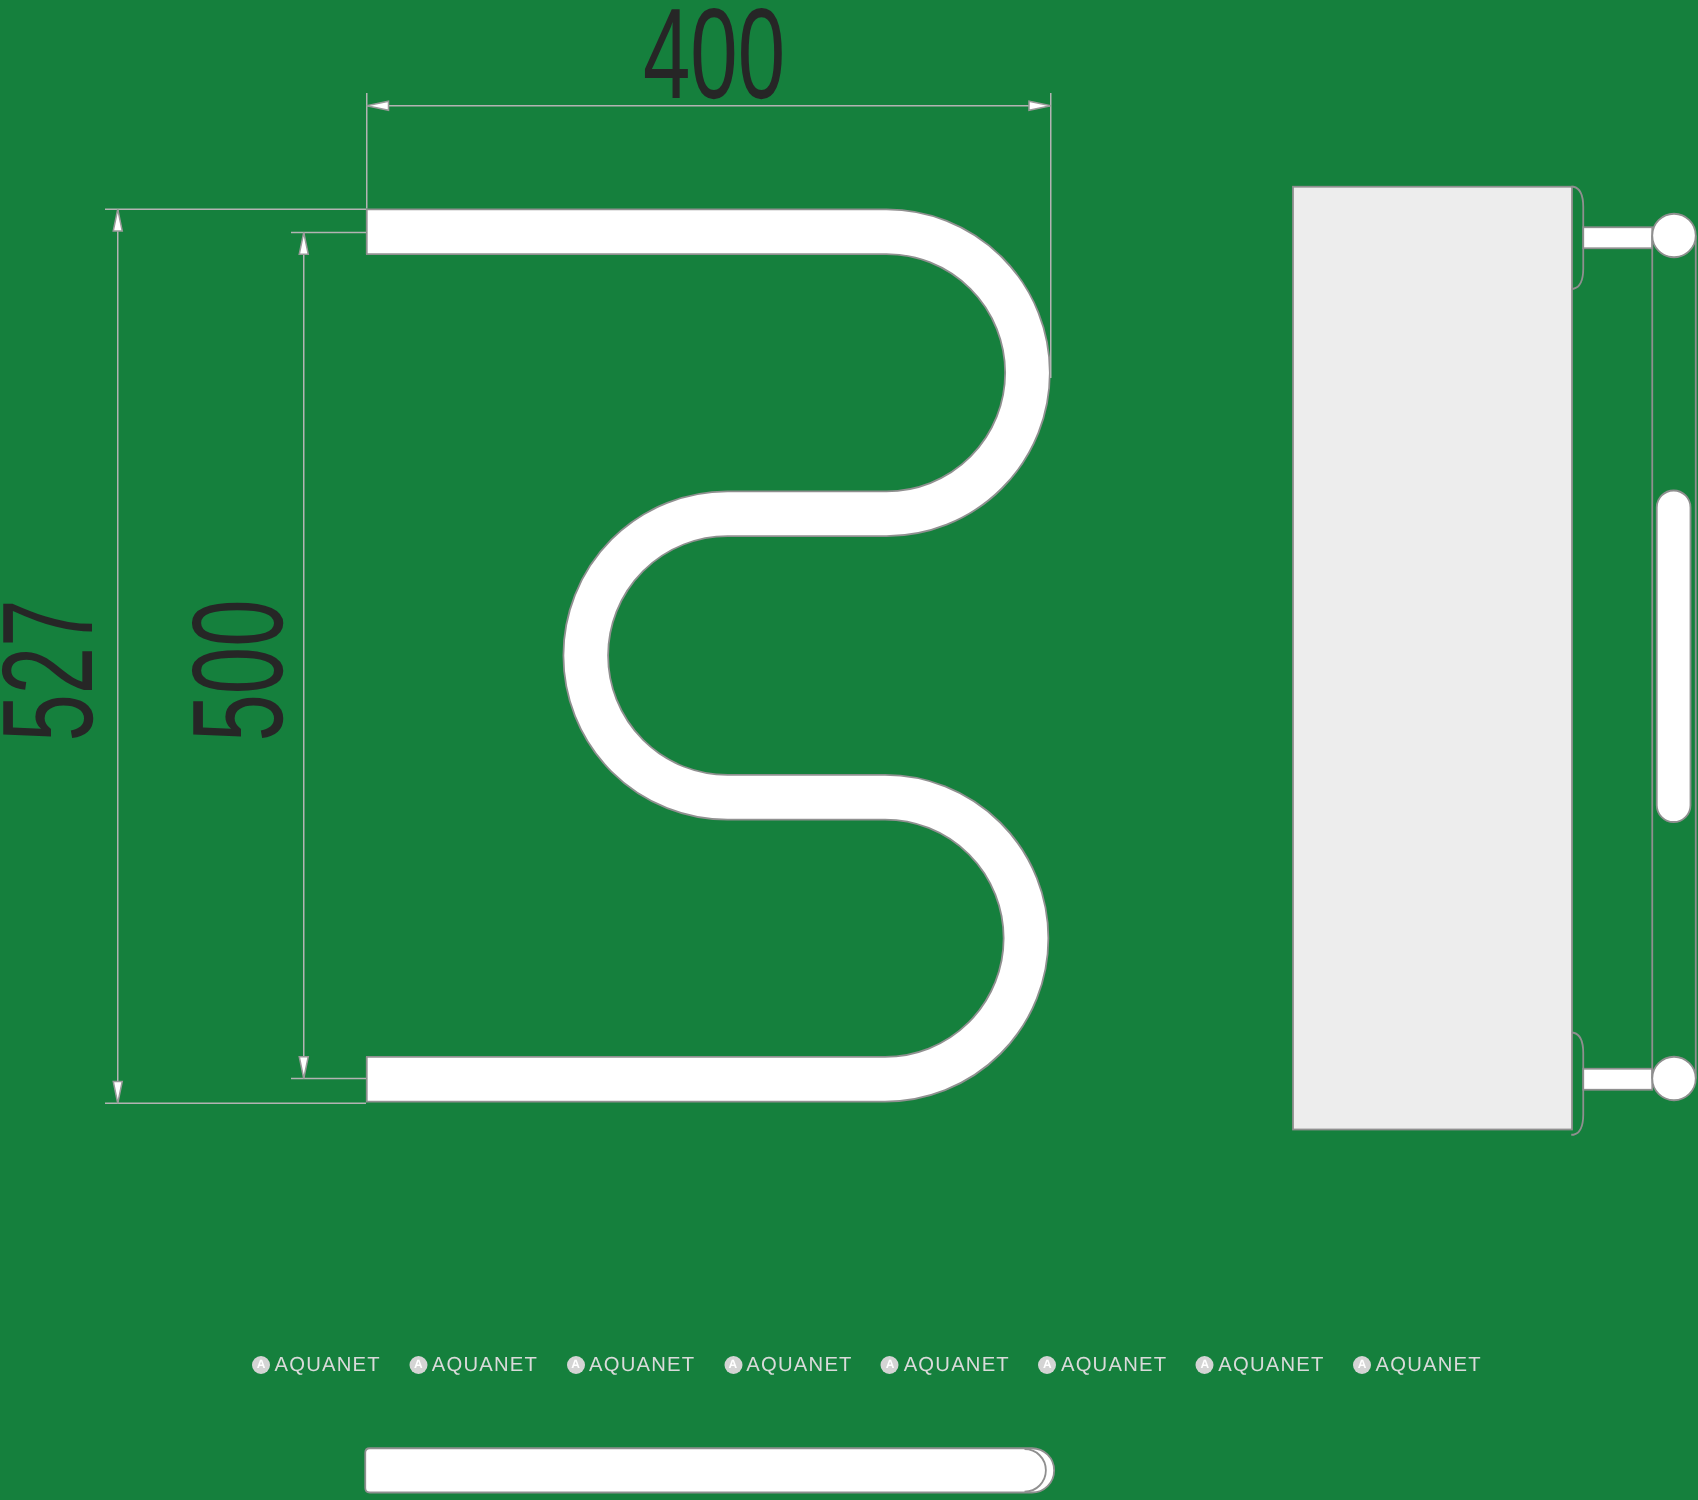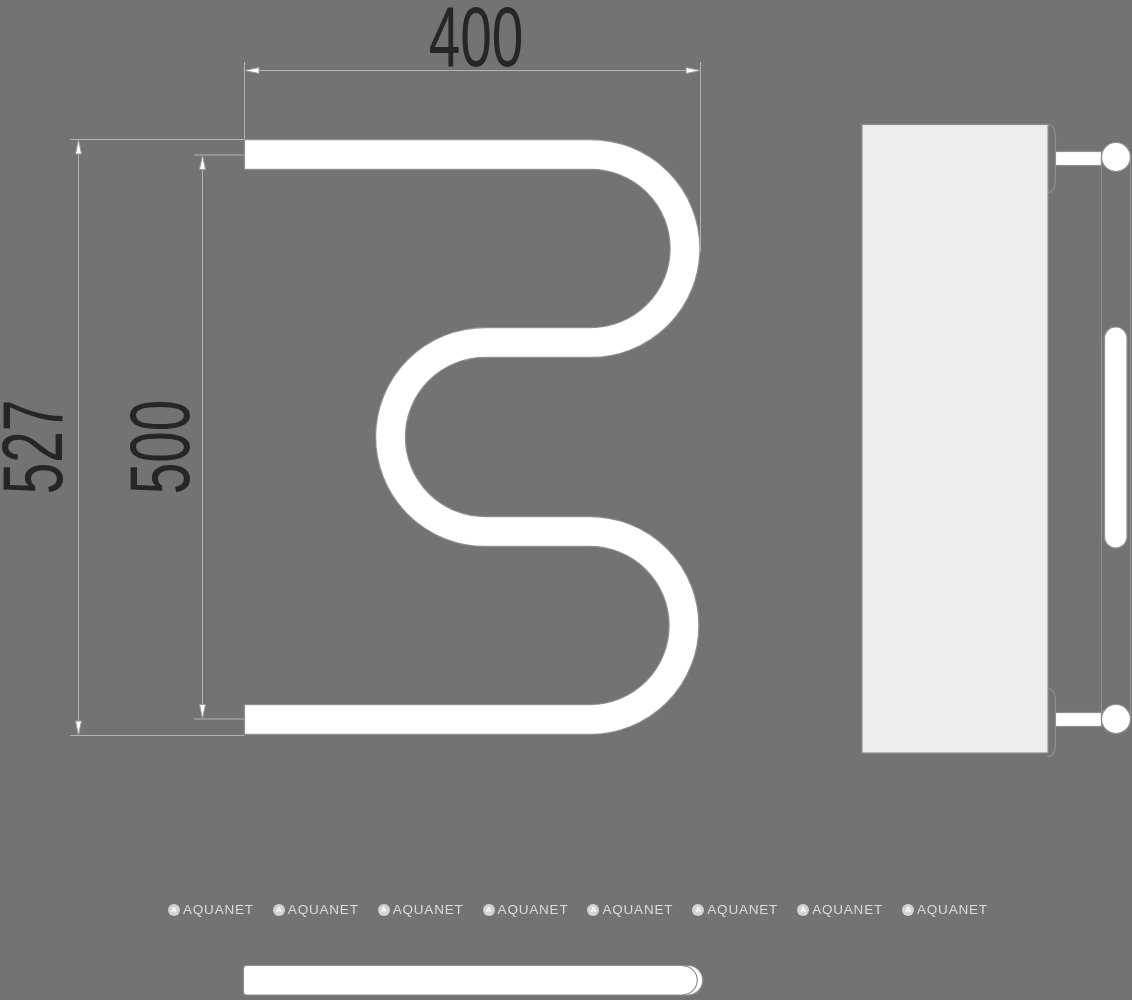--- a/index.html
+++ b/index.html
@@ -1,19 +1,19 @@
 <!DOCTYPE html>
 <html><head>
 <meta charset="utf-8">
 <style>
   html,body{margin:0;padding:0;background:#ffffff;}
   .canvas{
     position:relative;
     width:1132px;height:1000px;
-    background:#737373;
+    background:#15803d;
     overflow:hidden;
     font-family:"Liberation Sans", sans-serif;
   }
   .drawing-svg{position:absolute;left:0;top:0;}
   
   .dim-label{
     position:absolute;
     color:#262626;
     font-size:86px;
     line-height:1;

